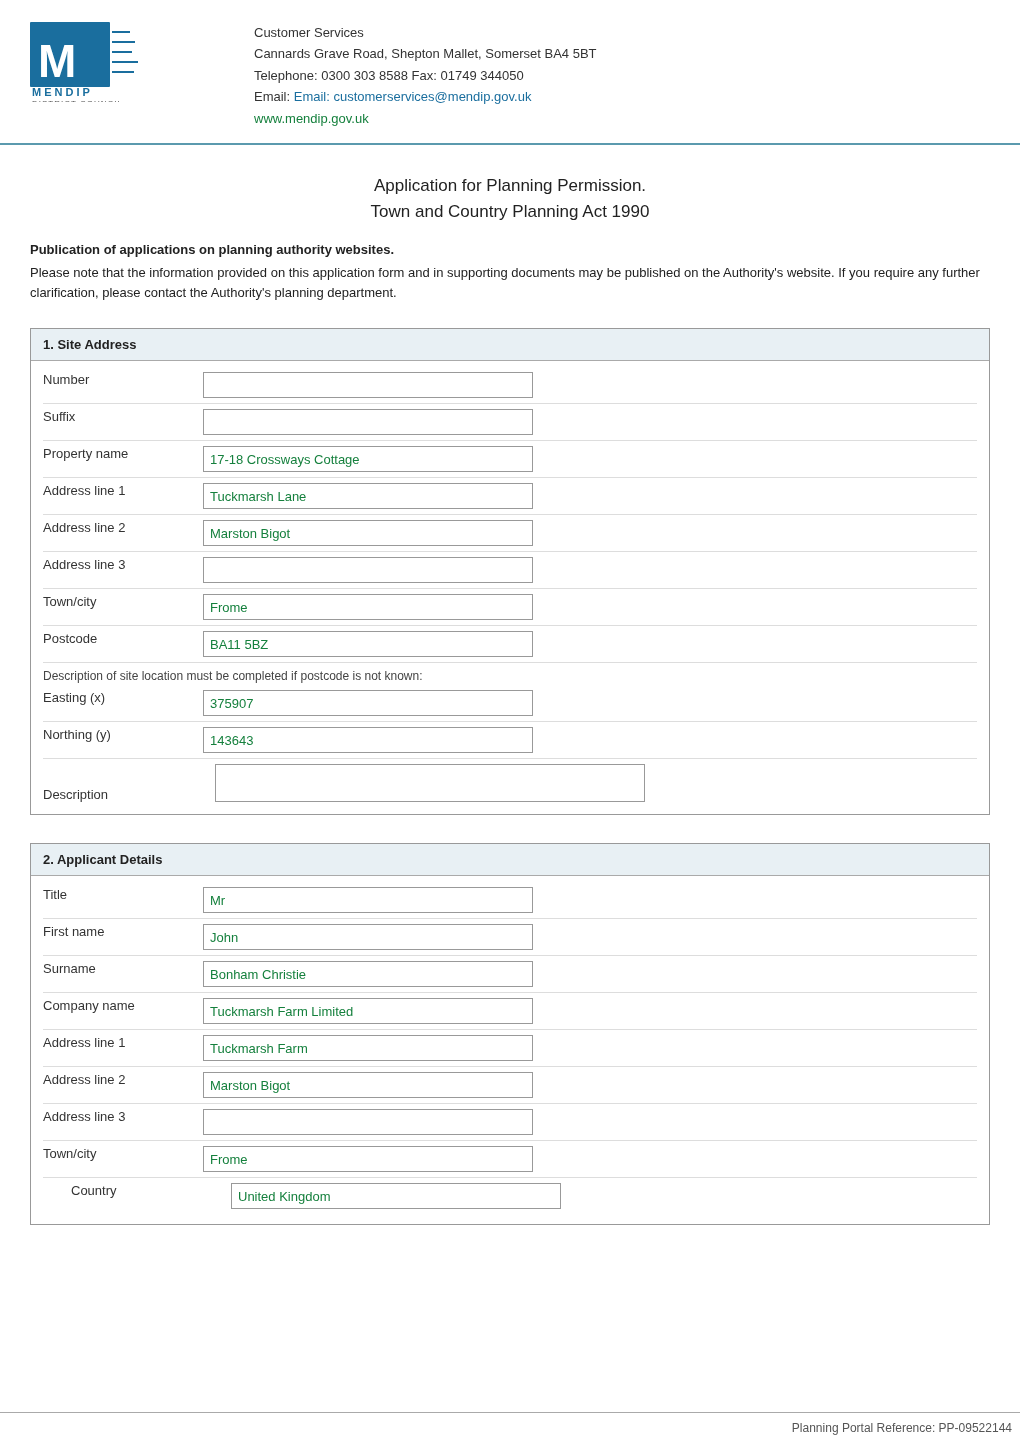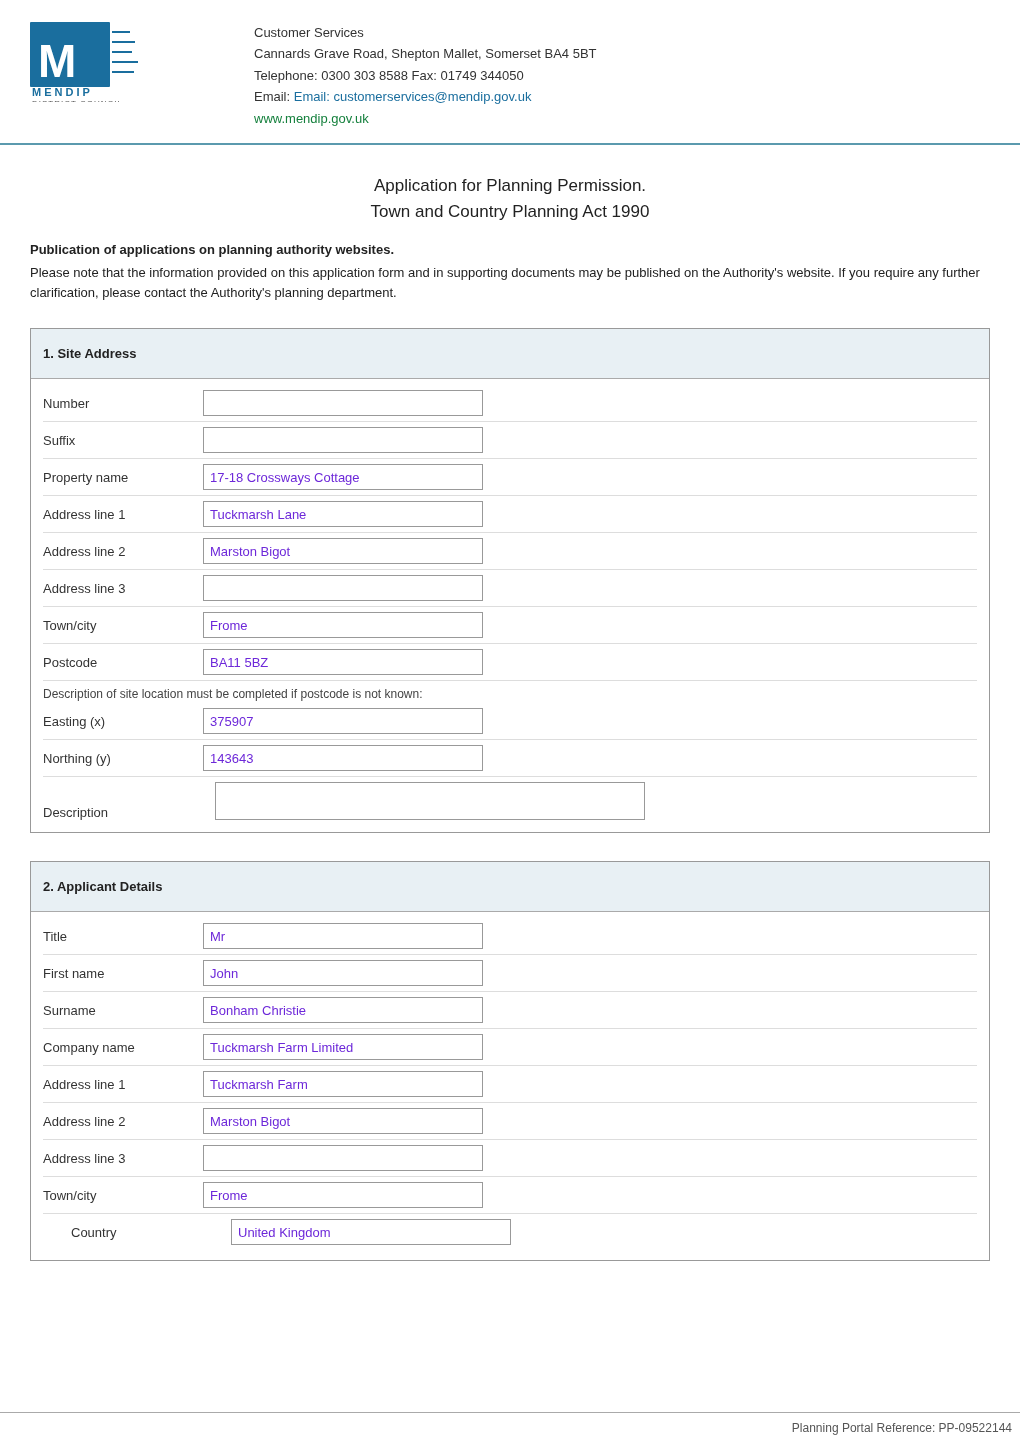--- a/index.html
+++ b/index.html
@@ -80,60 +80,59 @@
 
     
     .section-box {
       border: 1px solid #999;
       margin: 14px 30px;
       border-radius: 0;
     }
 
     .section-header {
       background: #e8f0f4;
-      padding: 17px 12px;
+      padding: 8px 12px;
       font-weight: bold;
       font-size: 13px;
       border-bottom: 1px solid #aaa;
     }
 
     .section-body {
       padding: 6px 12px 10px 12px;
     }
 
     
     .form-row {
       display: flex;
       flex-direction: row;
-      align-items: center;
       border-bottom: 1px solid #ddd;
       padding: 5px 0;
       min-height: 32px;
     }
 
     .form-row:last-child {
       border-bottom: none;
       margin-left: 28px;
     }
 
     .form-label {
       width: 160px;
       flex-shrink: 0;
       font-size: 13px;
       color: #333;
     }
 
     .form-input {
       border: 1px solid #999;
       height: 26px;
-      width: 280px;
+      width: 330px;
       padding: 2px 6px;
       font-size: 13px;
       font-family: Arial, Helvetica, sans-serif;
-      color: #6d28d9;
+      color: #15803d;
       background: #fff;
     }
 
     
     .description-note {
       font-size: 12px;
       color: #444;
       padding: 6px 0 2px 0;
     }
 

